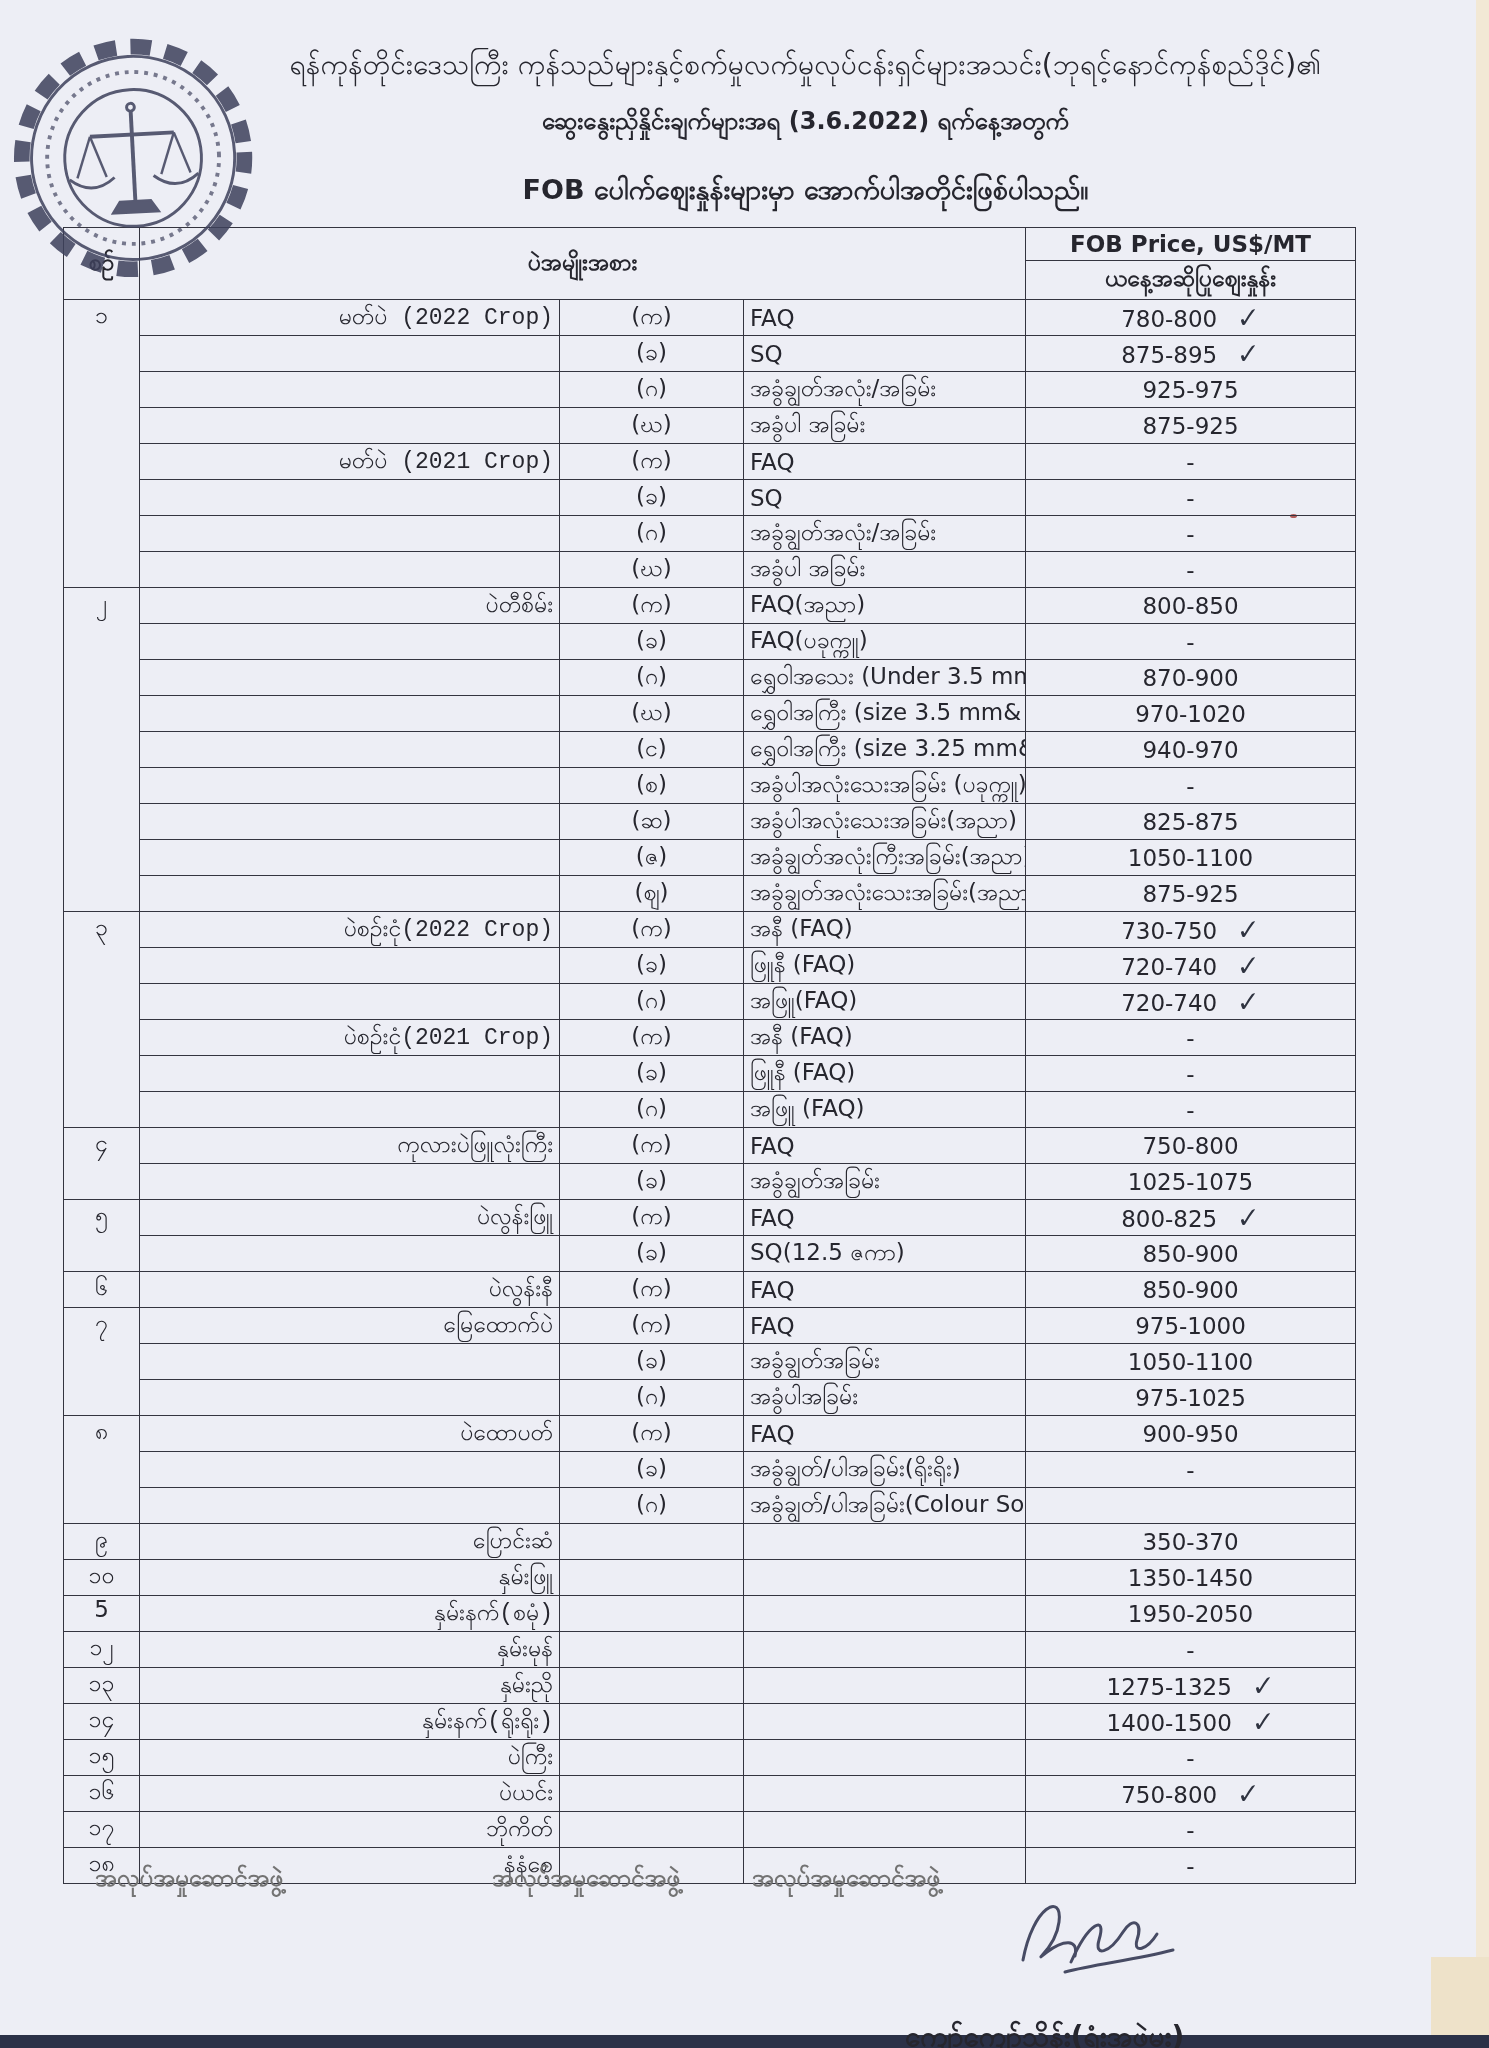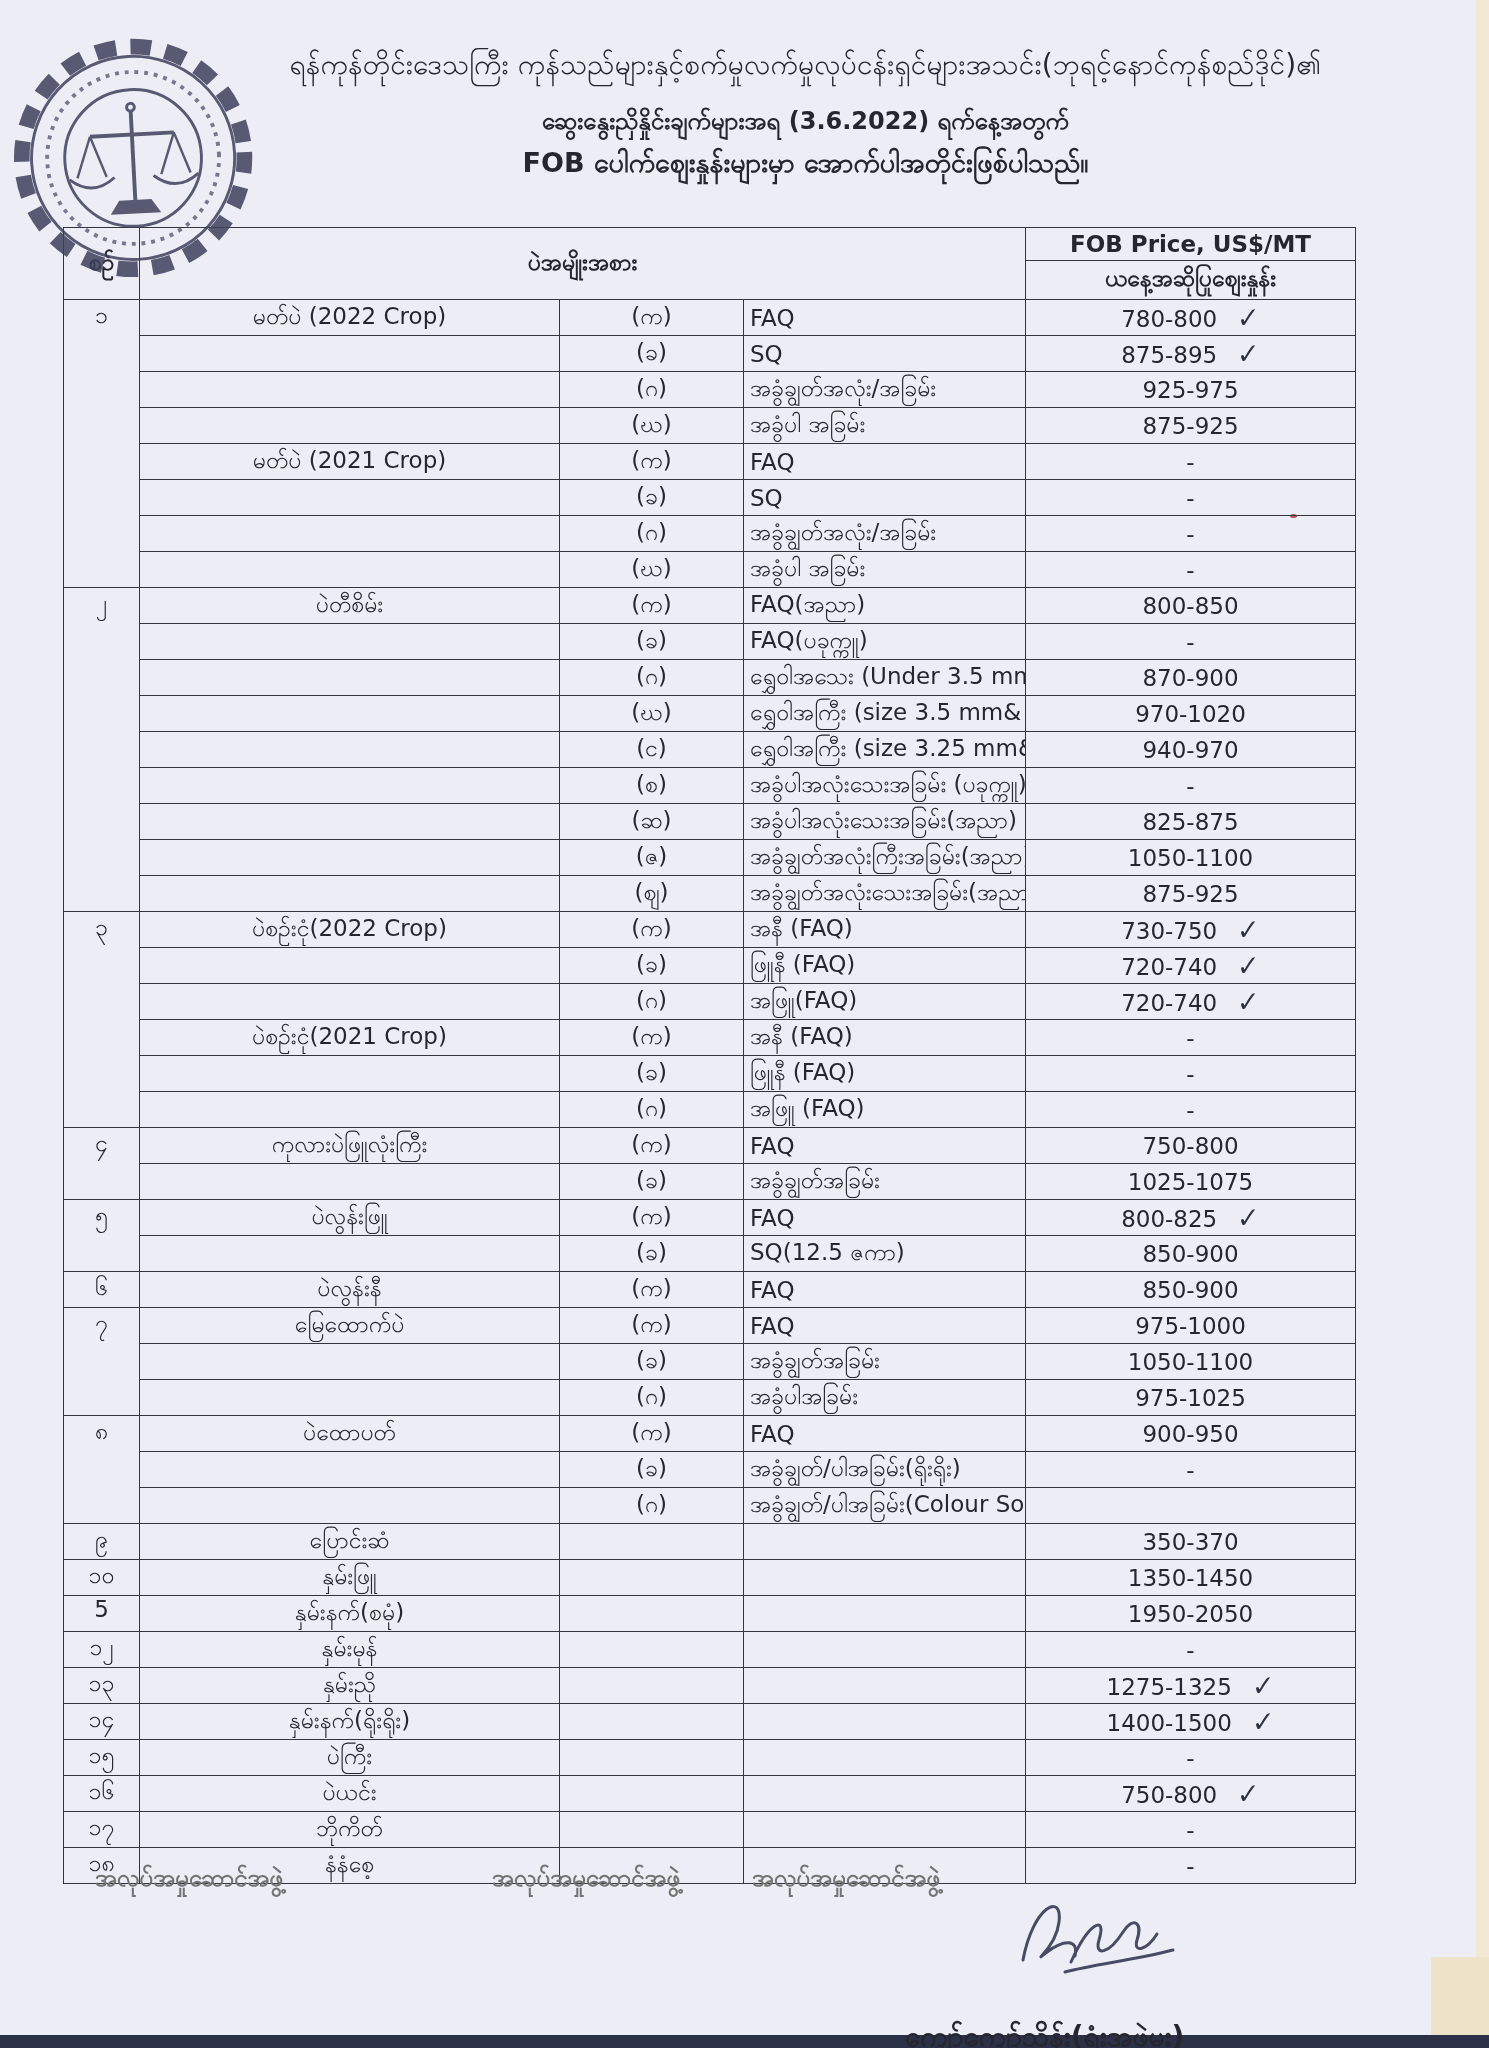--- a/index.html
+++ b/index.html
@@ -14,21 +14,21 @@
   
   .edge-right{position:absolute;top:0;right:0;width:13px;height:100%;background:#f2e8d5;}
   .edge-bottom{position:absolute;left:0;bottom:0;width:100%;height:13px;background:#2b3147;}
   .corner-patch{position:absolute;right:0;bottom:13px;width:58px;height:78px;background:#eee2c9;}
   .speck{position:absolute;width:7px;height:4px;background:#a23a35;border-radius:50%;opacity:.8;}
 
   
   .doc-header{position:absolute;left:170px;right:48px;top:46px;text-align:center;z-index:2;}
   .doc-header .h1{font-size:28px;font-weight:normal;letter-spacing:.2px;}
   .doc-header .h2{font-size:24px;font-weight:bold;margin-top:17px;}
-  .doc-header .h3{font-size:27px;font-weight:bold;margin-top:4px;}
+  .doc-header .h3{font-size:27px;font-weight:bold;margin-top:31px;}
 
   
   .stamp{position:absolute;left:8px;top:8px;z-index:3;transform:rotate(-3deg);opacity:.85;}
 
   
   table.price-table{
     position:absolute;left:63px;top:227px;width:1292px;
     border-collapse:collapse;table-layout:fixed;z-index:1;
     background:transparent;
   }
@@ -39,21 +39,21 @@
     font-size:23px;color:#26262e;
   }
   table.price-table{border:1px solid #a21caf;}
   thead th{font-weight:bold;text-align:center;}
   th.col-no{font-size:24px;}
   th.col-type{font-size:26px;}
   th.price-top{height:32px;font-size:25px;font-family:"DejaVu Sans","Liberation Sans",sans-serif;}
   th.price-bottom{height:38px;font-size:24px;font-weight:bold;}
   tbody td{height:35px;}
   td.col-no{text-align:center;font-size:24px;vertical-align:top;padding-top:4px;}
-  td.col-name{text-align:center;padding-left:8px;font-size:23px;}
+  td.col-name{text-align:right;padding-left:8px;font-size:23px;font-family:Liberation Mono, monospace;}
   td.col-letter{text-align:center;font-size:23px;}
   td.col-desc{text-align:left;padding-left:8px;font-size:21px;}
   td.col-price{text-align:center;font-size:24px;position:relative;}
   .check{
     display:inline-block;margin-left:20px;font-size:27px;color:#2f3340;
     transform:rotate(-6deg) skewX(-6deg);font-weight:bold;
   }
 
   
   .committee{position:absolute;font-size:24px;font-weight:bold;color:#737373;z-index:2;}

